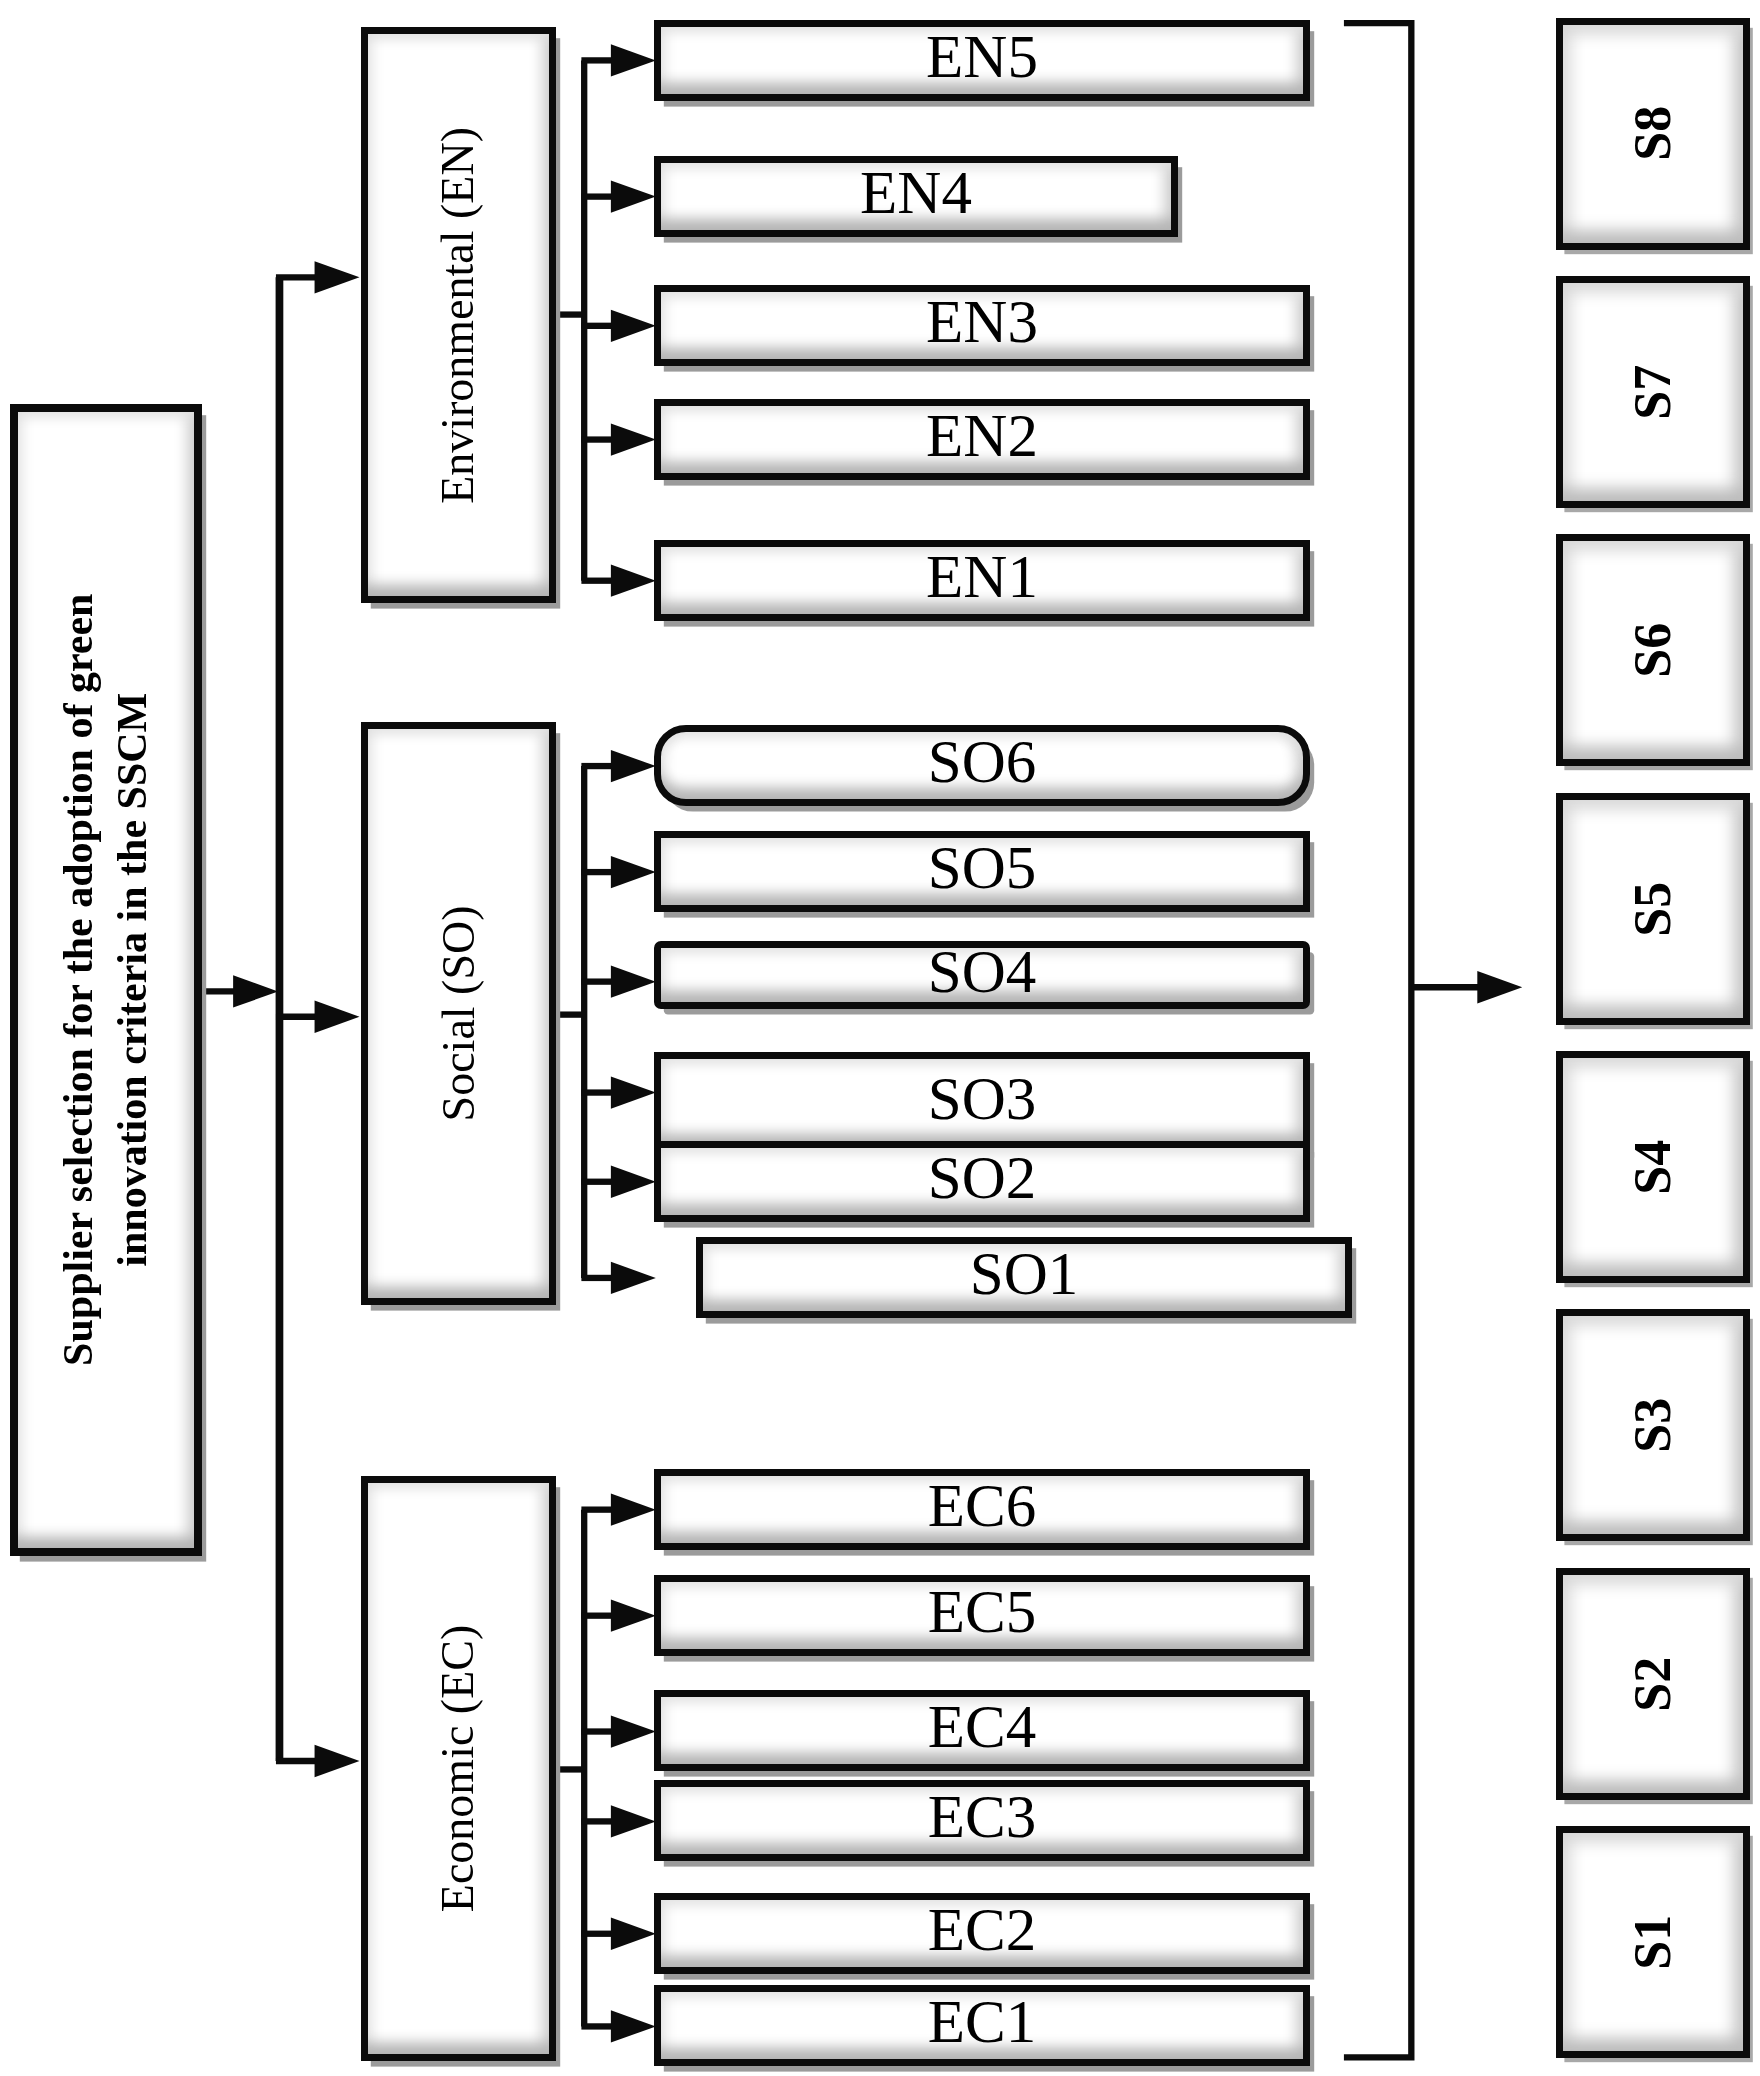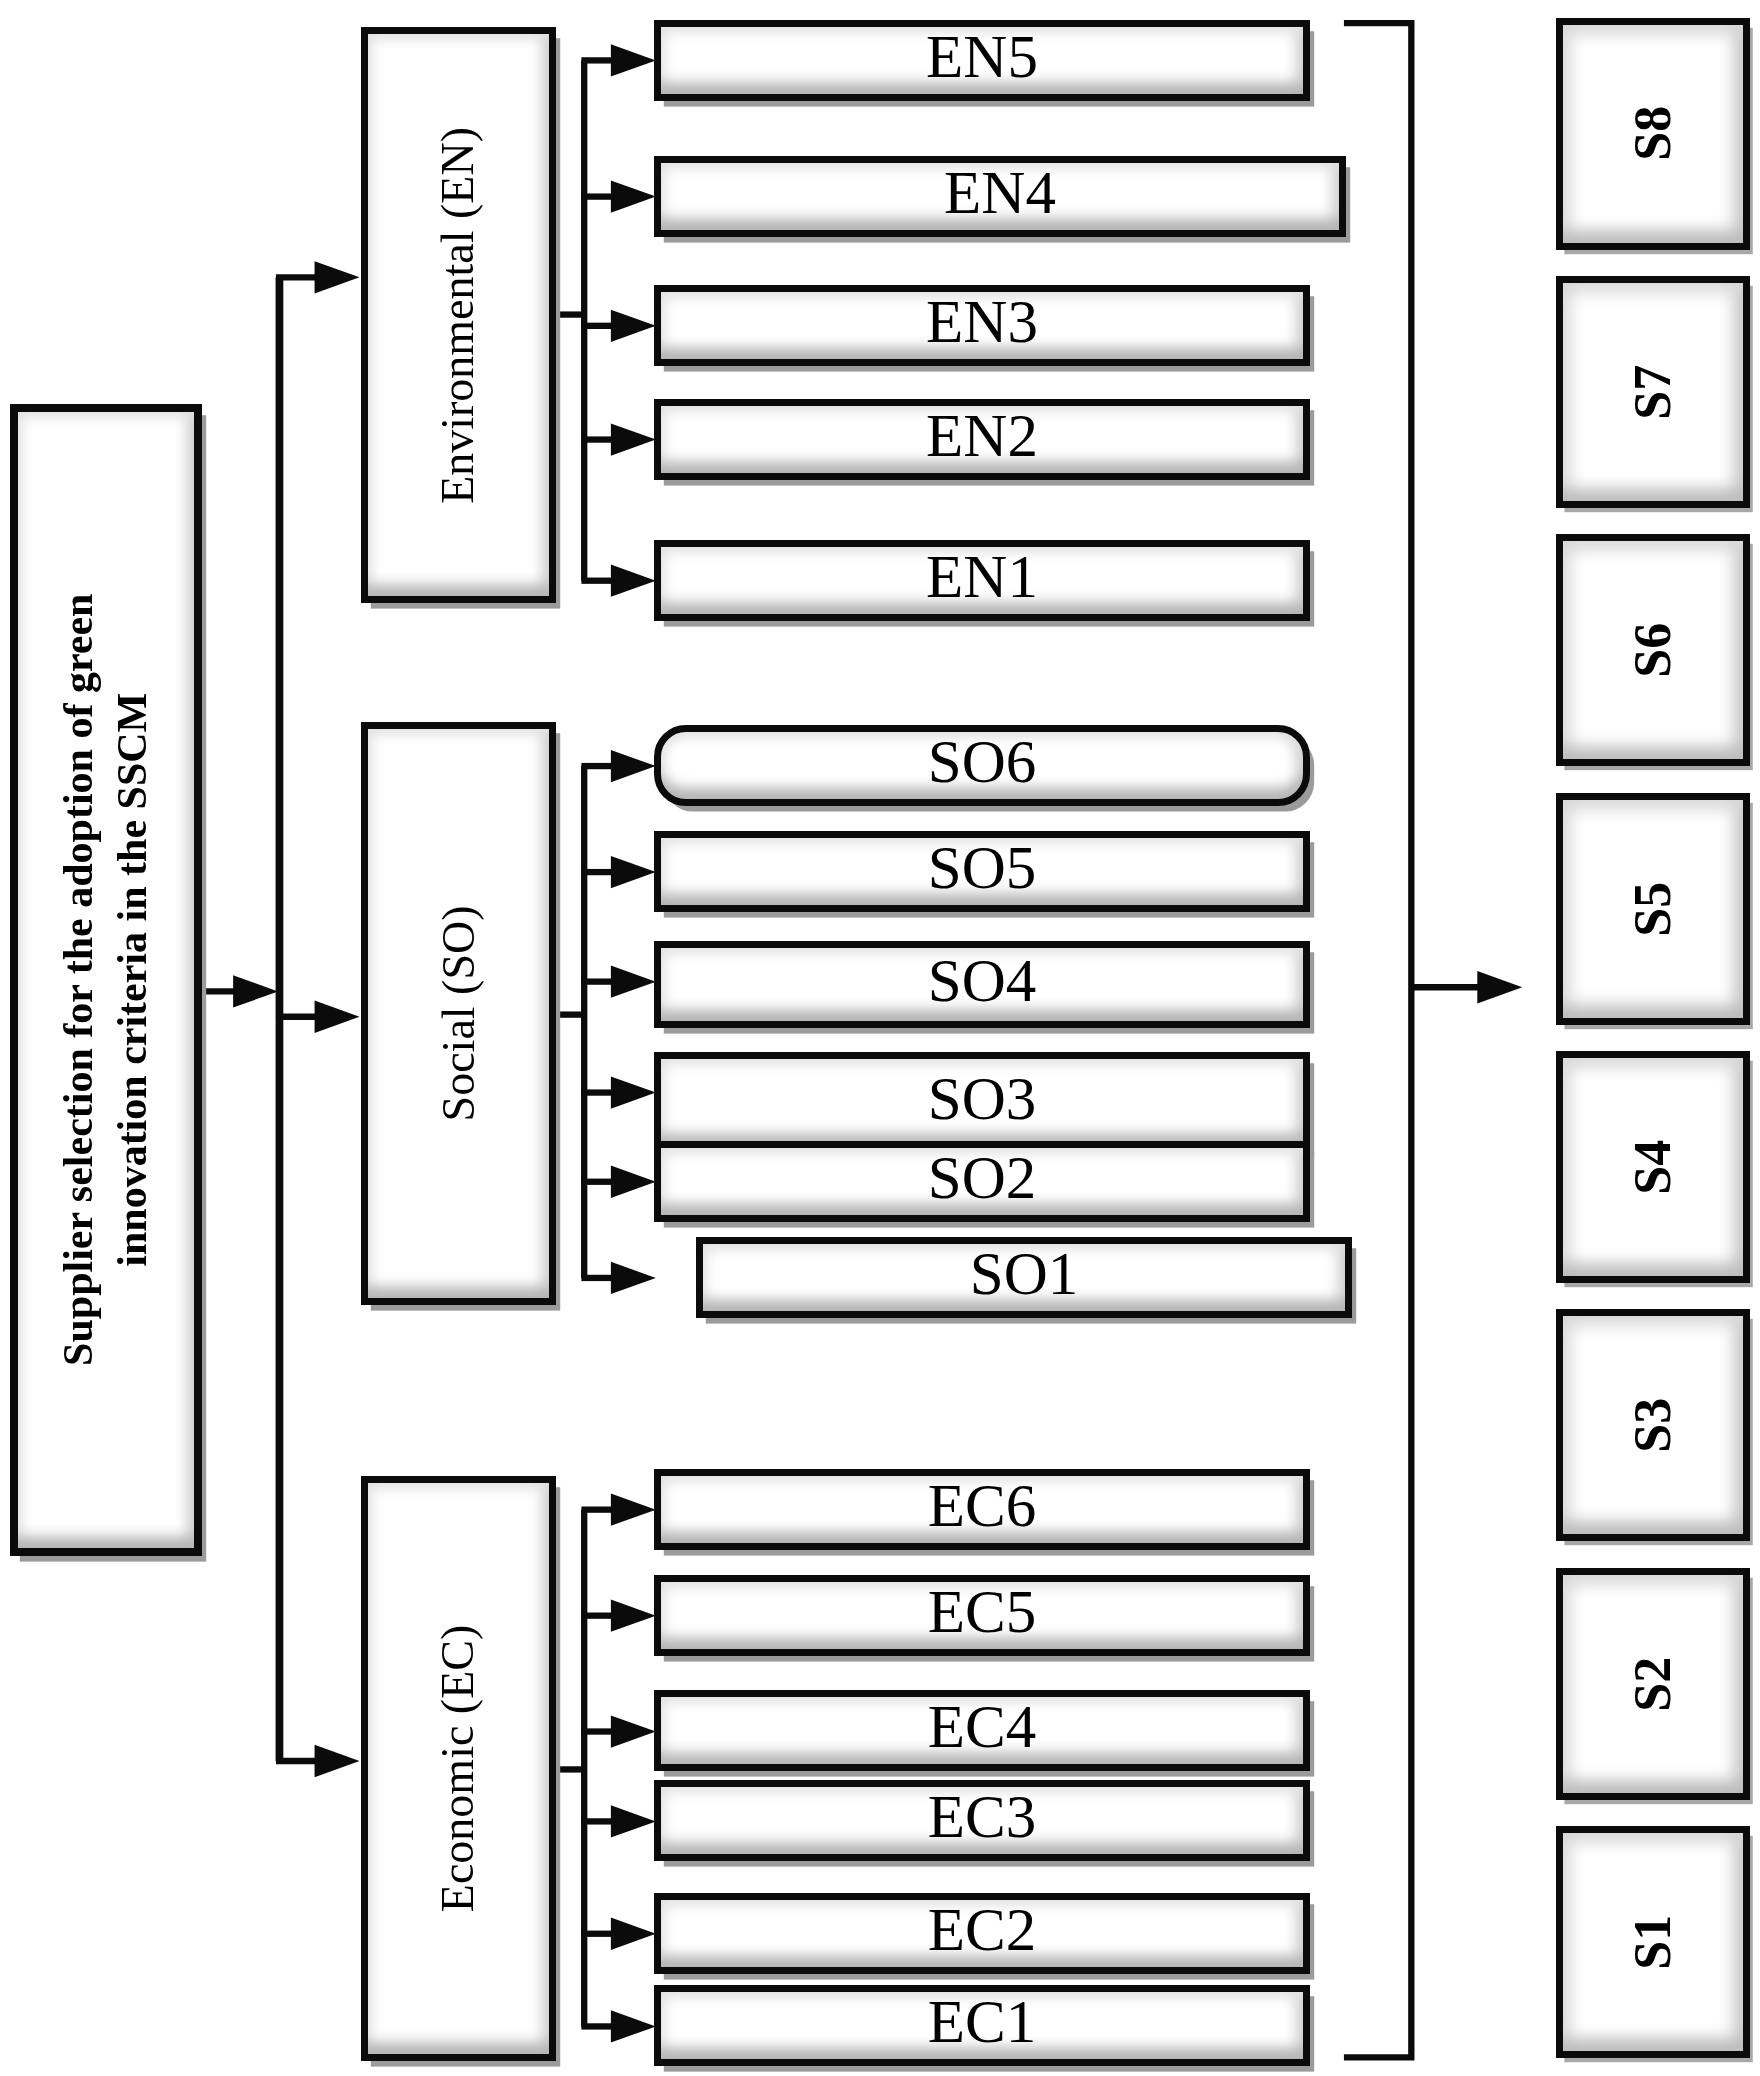--- a/index.html
+++ b/index.html
@@ -123,39 +123,39 @@
         <div class="vtext cat-label">Social (SO)</div>
       </div>
       <div class="box box-category" style="left: 361px; top: 1476px; width: 195px; height: 585px;">
         <div class="vtext cat-label">Economic (EC)</div>
       </div>
     </div>
   <div id="layer-criteria">
       <div class="box box-criterion" style="left: 654px; top: 19.7px; width: 656px; height: 81px;">
         <div class="crit-label">EN5</div>
       </div>
-      <div class="box box-criterion" style="left: 654px; top: 156px; width: 692px; height: 81px;">
+      <div class="box box-criterion" style="left: 654px; top: 156px; width: 524px; height: 81px;">
         <div class="crit-label">EN4</div>
       </div>
       <div class="box box-criterion" style="left: 654px; top: 285px; width: 656px; height: 81px;">
         <div class="crit-label">EN3</div>
       </div>
       <div class="box box-criterion" style="left: 654px; top: 399px; width: 656px; height: 81px; justify-content: center;">
         <div class="crit-label">EN2</div>
       </div>
       <div class="box box-criterion" style="left: 654px; top: 540px; width: 656px; height: 81px;">
         <div class="crit-label">EN1</div>
       </div>
       <div class="box box-criterion" style="left: 654px; top: 725px; width: 656px; height: 81px; border-radius: 32px;">
         <div class="crit-label">SO6</div>
       </div>
       <div class="box box-criterion" style="left: 654px; top: 831px; width: 656px; height: 81px;">
         <div class="crit-label">SO5</div>
       </div>
-      <div class="box box-criterion" style="left: 654px; top: 941px; width: 656px; height: 87px;">
+      <div class="box box-criterion" style="left: 654px; top: 941px; width: 656px; height: 68px; border-radius: 7px;">
         <div class="crit-label">SO4</div>
       </div>
       <div class="box box-criterion" style="left: 654px; top: 1052px; width: 656px; height: 100px;">
         <div class="crit-label">SO3</div>
       </div>
       <div class="box box-criterion" style="left: 654px; top: 1141px; width: 656px; height: 81px;">
         <div class="crit-label">SO2</div>
       </div>
       <div class="box box-criterion" style="left: 654px; top: 1237px; width: 656px; height: 81px; margin-left: 42px;">
         <div class="crit-label">SO1</div>

